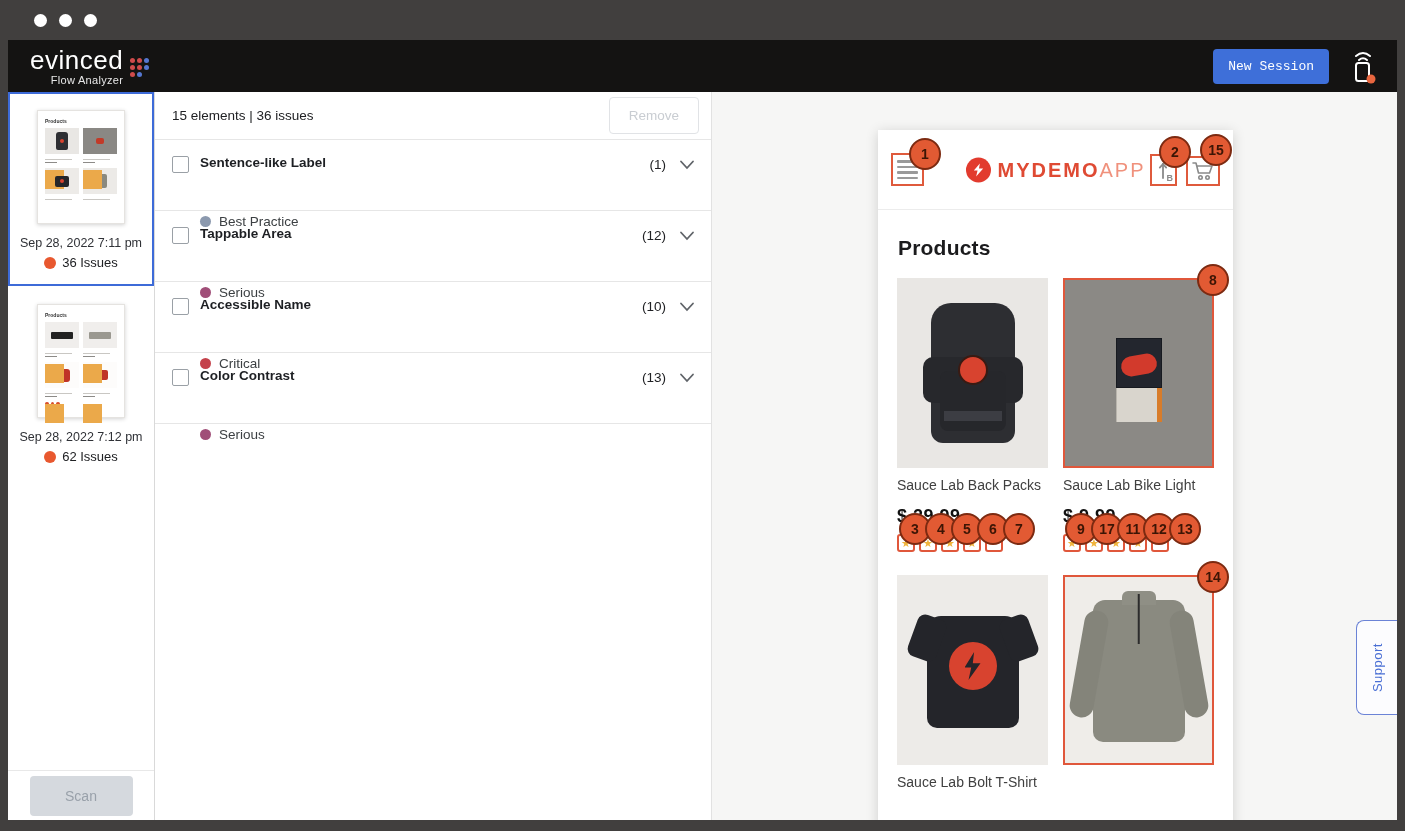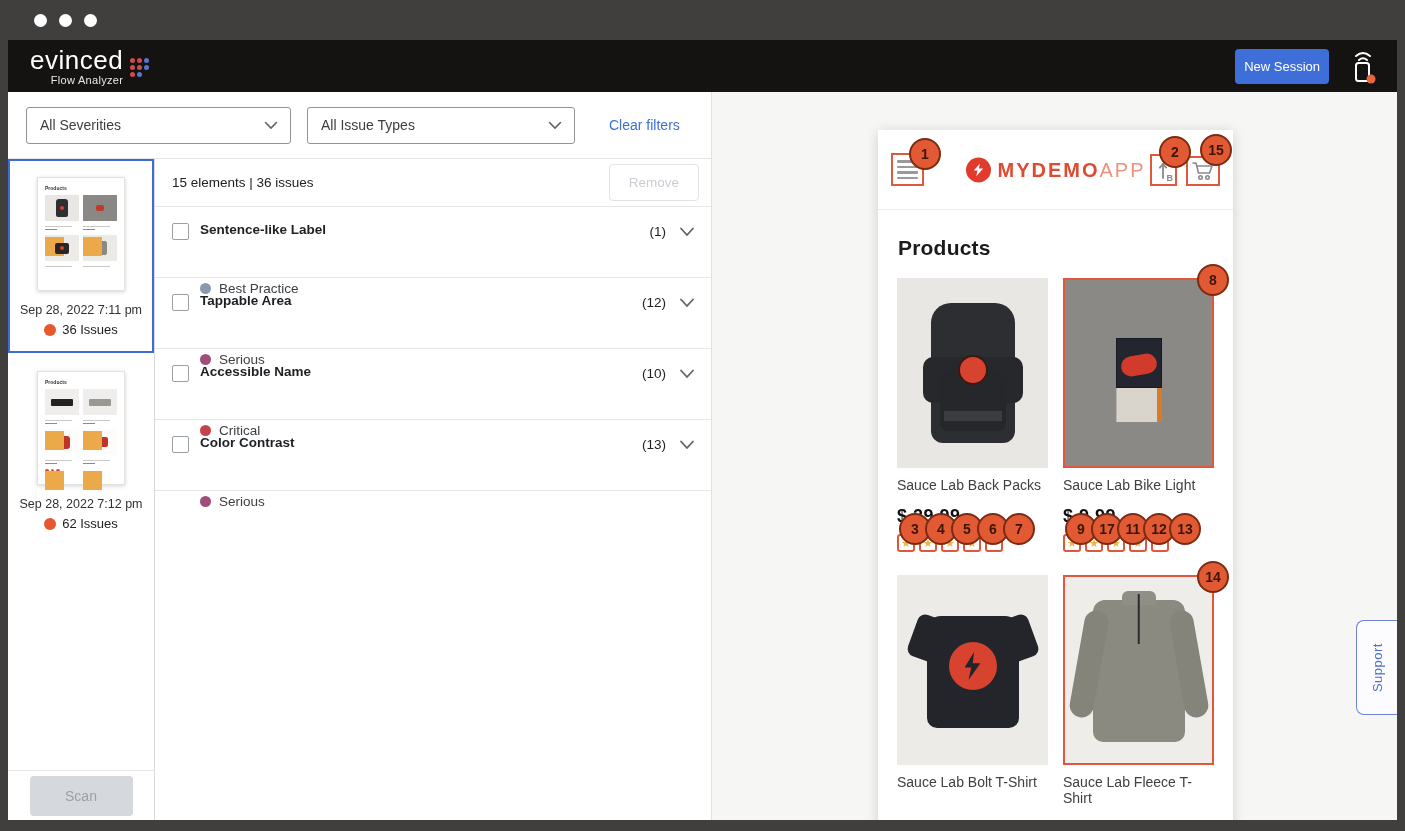--- a/index.html
+++ b/index.html
@@ -23,21 +23,21 @@
   .logo-wrap { display:flex; align-items:center; gap:7px; }
   .logo-col { display:flex; flex-direction:column; align-items:flex-end; }
   .logo-text { color:#fff; font-size:26px; font-weight:500; letter-spacing:0.5px; line-height:26px; }
   .logo-sub { color:#e8e8e8; font-size:11px; margin-top:1px; letter-spacing:0.3px; }
   .dot-grid { display:grid; grid-template-columns:repeat(3,5px); grid-gap:2px; margin-top:3px; }
   .dg { width:5px; height:5px; border-radius:50%; }
   .dg.r { background:#cf4b4b; } .dg.b { background:#5577d0; } .dg.e { background:transparent; }
   .header-right { margin-left:auto; display:flex; align-items:center; gap:18px; }
   .new-session-btn {
     background:#3e6fd9; color:#fff; font-size:13px; font-weight:500;
-    border:none; border-radius:4px; padding:10px 9px; cursor:pointer; font-family:Liberation Sans, sans-serif;margin-left:39px;
+    border:none; border-radius:4px; padding:10px 15px; cursor:pointer; font-family:Liberation Mono, monospace;margin-left:39px;
   }
   .device-icon { position:relative; width:32px; height:36px; }
   
   .main { flex:1; display:flex; min-height:0; }
   .left { width:704px; flex:none; border-right:1px solid #e2e2e2; display:flex; flex-direction:column; background:#fff; }
   .right { flex:1; background:#f6f6f5; position:relative; overflow:hidden; }
   
   .filterbar { height:67px; flex:none; border-bottom:1px solid #e4e4e4; display:flex; align-items:center; padding-left:18px; }
   .select-box {
     height:37px; border:1px solid #8f9499; border-radius:3px; background:#fff;
@@ -215,35 +215,20 @@
           <circle cx="24" cy="31" r="4.5" fill="#e8663f"></circle>
         </svg>
       </div>
     </div>
   </div>
 
   <div class="main">
 
     <div class="left">
 
-      <div class="filterbar">
-        <div class="select-box select-severities">
-          <span>All Severities</span>
-          <svg width="14" height="9" viewBox="0 0 14 9">
-              <path d="M1.5 1.5 L7 7 L12.5 1.5" stroke="#5f6368" stroke-width="1.6" fill="none" stroke-linecap="round"></path>
-            </svg>
-        </div>
-        <div class="select-box select-types">
-          <span>All Issue Types</span>
-          <svg width="14" height="9" viewBox="0 0 14 9">
-              <path d="M1.5 1.5 L7 7 L12.5 1.5" stroke="#5f6368" stroke-width="1.6" fill="none" stroke-linecap="round"></path>
-            </svg>
-        </div>
-        <a class="clear-filters">Clear filters</a>
-      </div>
 
 
       <div class="left-body">
 
         <div class="sessions-col">
 
           <div class="session-card selected">
             <div class="session-thumb">
               <div class="thumb-title">Products</div>
               <div class="thumb-grid">
@@ -535,21 +520,20 @@
           </div>
 
           <div>
             <div class="p-img img-fleece highlight">
               <div class="fl">
                   <div class="fl-collar"></div>
                   <div class="fl-zip"></div>
                 </div>
               <span class="badge abs" style="top:-16px; right:-17px;">14</span>
             </div>
-            <div class="p-name">Sauce Lab Fleece T-Shirt</div>
           </div>
 
         </div>
       </div>
     </div>
   </div>
 </div>
 
 <div class="support-tab">
   <span>Support</span>

